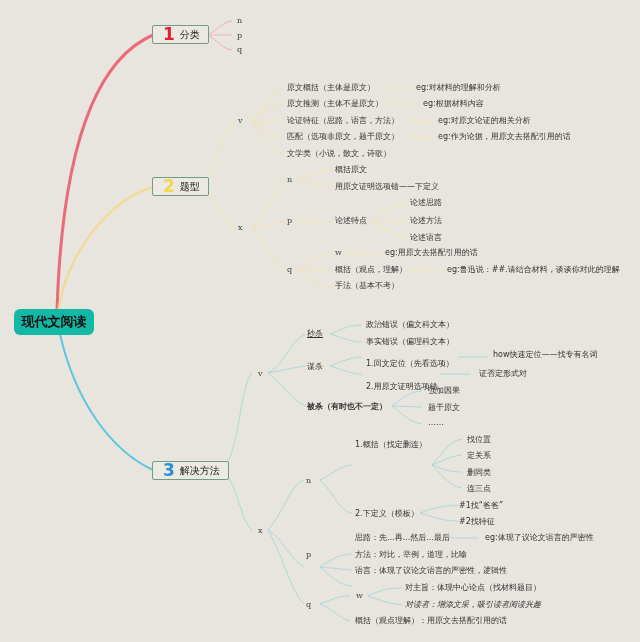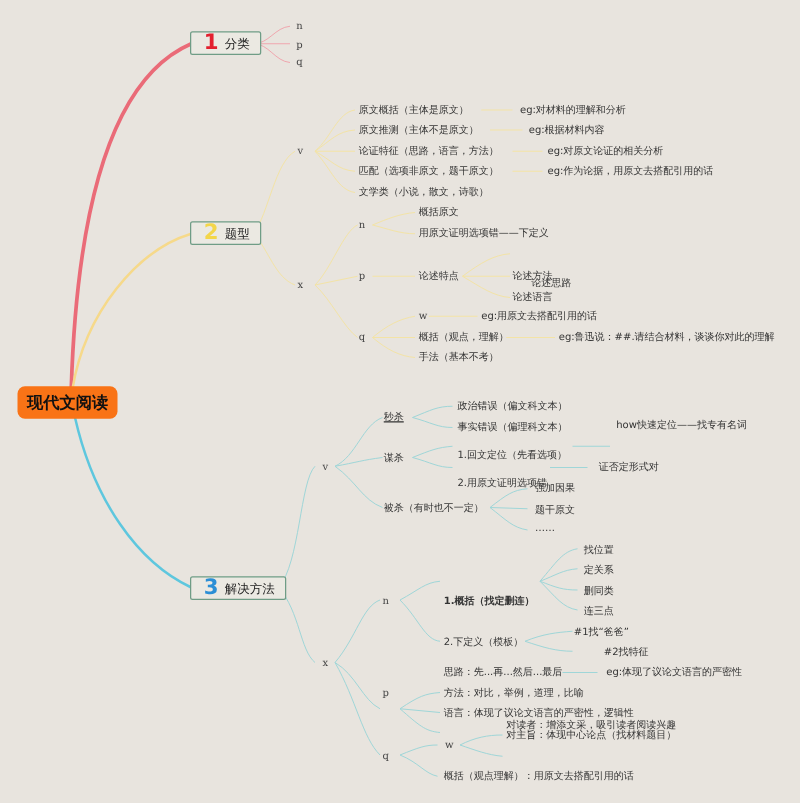--- a/index.html
+++ b/index.html
@@ -10,21 +10,21 @@
     color: #333;
   }
   #links { position: absolute; left: 0; top: 0; width: 640px; height: 642px; }
   .n {
     position: absolute; font-size: 8px; line-height: 10px; white-space: nowrap;
     color: #333;
   }
   .n.letter { font-family: "DejaVu Serif", "Liberation Serif", serif; font-size: 8px; color: #444; }
   .root {
     position: absolute; left: 14px; top: 309px; width: 80px; height: 26px;
-    background: #f97316; border-radius: 6px;
+    background: #14b8a6; border-radius: 6px;
     display: flex; align-items: center; justify-content: center;
     font-size: 13px; font-weight: bold; color: #111;
   }
   .topic {
     position: absolute; height: 19px;
     background: #ebe9e2; border: 1.5px solid #6f9d86; border-radius: 2px;
     display: flex; align-items: center; padding: 0 8px 0 10px; box-sizing: border-box;
     font-size: 10px; color: #222;
   }
   .topic .num { font-size: 17px; font-weight: bold; margin-right: 5px; line-height: 17px; }
@@ -133,62 +133,62 @@
 <div class="n" style="left:287px;top:132px;">匹配（选项非原文，题干原文）</div>
 <div class="n" style="left:438px;top:132px;">eg:作为论据，用原文去搭配引用的话</div>
 <div class="n" style="left:287px;top:149px;">文学类（小说，散文，诗歌）</div>
 
 <div class="n letter" style="left:238px;top:223px;">x</div>
 <div class="n letter" style="left:287px;top:175px;">n</div>
 <div class="n" style="left:335px;top:165px;">概括原文</div>
 <div class="n" style="left:335px;top:182px;">用原文证明选项错——下定义</div>
 <div class="n letter" style="left:287px;top:216px;">p</div>
 <div class="n" style="left:335px;top:216px;">论述特点</div>
-<div class="n" style="left:425px;top:198px;margin-top:24px;">论述思路</div>
+<div class="n" style="left:410px;top:198px;">论述思路</div>
 <div class="n" style="left:410px;top:216px;">论述方法</div>
 <div class="n" style="left:410px;top:233px;">论述语言</div>
 <div class="n letter" style="left:287px;top:265px;">q</div>
 <div class="n letter" style="left:335px;top:248px;">w</div>
 <div class="n" style="left:385px;top:248px;">eg:用原文去搭配引用的话</div>
 <div class="n" style="left:335px;top:265px;">概括（观点，理解）</div>
 <div class="n" style="left:447px;top:265px;">eg:鲁迅说：##.请结合材料，谈谈你对此的理解</div>
 <div class="n" style="left:335px;top:281px;">手法（基本不考）</div>
 
 <div class="topic" style="left:152px;top:461px;">
   <span class="num" style="color:#2b8fd6">3</span>
   <span>解决方法</span>
 </div>
 <div class="n letter" style="left:258px;top:369px;">v</div>
 <div class="n" style="left:307px;top:329px;text-decoration:underline;">秒杀</div>
 <div class="n" style="left:366px;top:320px;">政治错误（偏文科文本）</div>
 <div class="n" style="left:366px;top:337px;">事实错误（偏理科文本）</div>
 <div class="n" style="left:307px;top:362px;">谋杀</div>
 <div class="n" style="left:366px;top:359px;">1.回文定位（先看选项）</div>
-<div class="n" style="left:493px;top:335px;">how快速定位——找专有名词</div>
+<div class="n" style="left:493px;top:350px;">how快速定位——找专有名词</div>
 <div class="n" style="left:366px;top:382px;">2.用原文证明选项错</div>
 <div class="n" style="left:479px;top:369px;">证否定形式对</div>
-<div class="n" style="left:307px;top:402px;">被杀（有时也不一定）</div>
+<div class="n" style="left:307px;top:402px;font-weight:bold;">被杀（有时也不一定）</div>
 <div class="n" style="left:428px;top:386px;">强加因果</div>
 <div class="n" style="left:428px;top:403px;">题干原文</div>
 <div class="n" style="left:428px;top:418px;">……</div>
 
 <div class="n letter" style="left:258px;top:526px;">x</div>
 <div class="n letter" style="left:306px;top:476px;">n</div>
-<div class="n" style="left:355px;top:476px;font-weight:bold;">1.概括（找定删连）</div>
+<div class="n" style="left:355px;top:440px;">1.概括（找定删连）</div>
 <div class="n" style="left:467px;top:435px;">找位置</div>
 <div class="n" style="left:467px;top:451px;">定关系</div>
 <div class="n" style="left:467px;top:468px;">删同类</div>
 <div class="n" style="left:467px;top:484px;">连三点</div>
 <div class="n" style="left:355px;top:509px;">2.下定义（模板）</div>
 <div class="n" style="left:459px;top:501px;">#1找“爸爸”</div>
-<div class="n" style="left:459px;top:517px;margin-left:24px;">#2找特征</div>
+<div class="n" style="left:459px;top:517px;">#2找特征</div>
 
 <div class="n letter" style="left:306px;top:550px;">p</div>
 <div class="n" style="left:355px;top:533px;">思路：先...再...然后...最后</div>
 <div class="n" style="left:485px;top:533px;">eg:体现了议论文语言的严密性</div>
 <div class="n" style="left:355px;top:550px;">方法：对比，举例，道理，比喻</div>
 <div class="n" style="left:355px;top:566px;">语言：体现了议论文语言的严密性，逻辑性</div>
 
 <div class="n letter" style="left:306px;top:600px;">q</div>
 <div class="n letter" style="left:356px;top:591px;">w</div>
 <div class="n" style="left:405px;top:583px;">对主旨：体现中心论点（找材料题目）</div>
-<div class="n" style="left:405px;top:575px;">对读者：增添文采，吸引读者阅读兴趣</div>
+<div class="n" style="left:405px;top:600px;font-style:italic;">对读者：增添文采，吸引读者阅读兴趣</div>
 <div class="n" style="left:355px;top:616px;">概括（观点理解）：用原文去搭配引用的话</div>
 
 </body></html>

